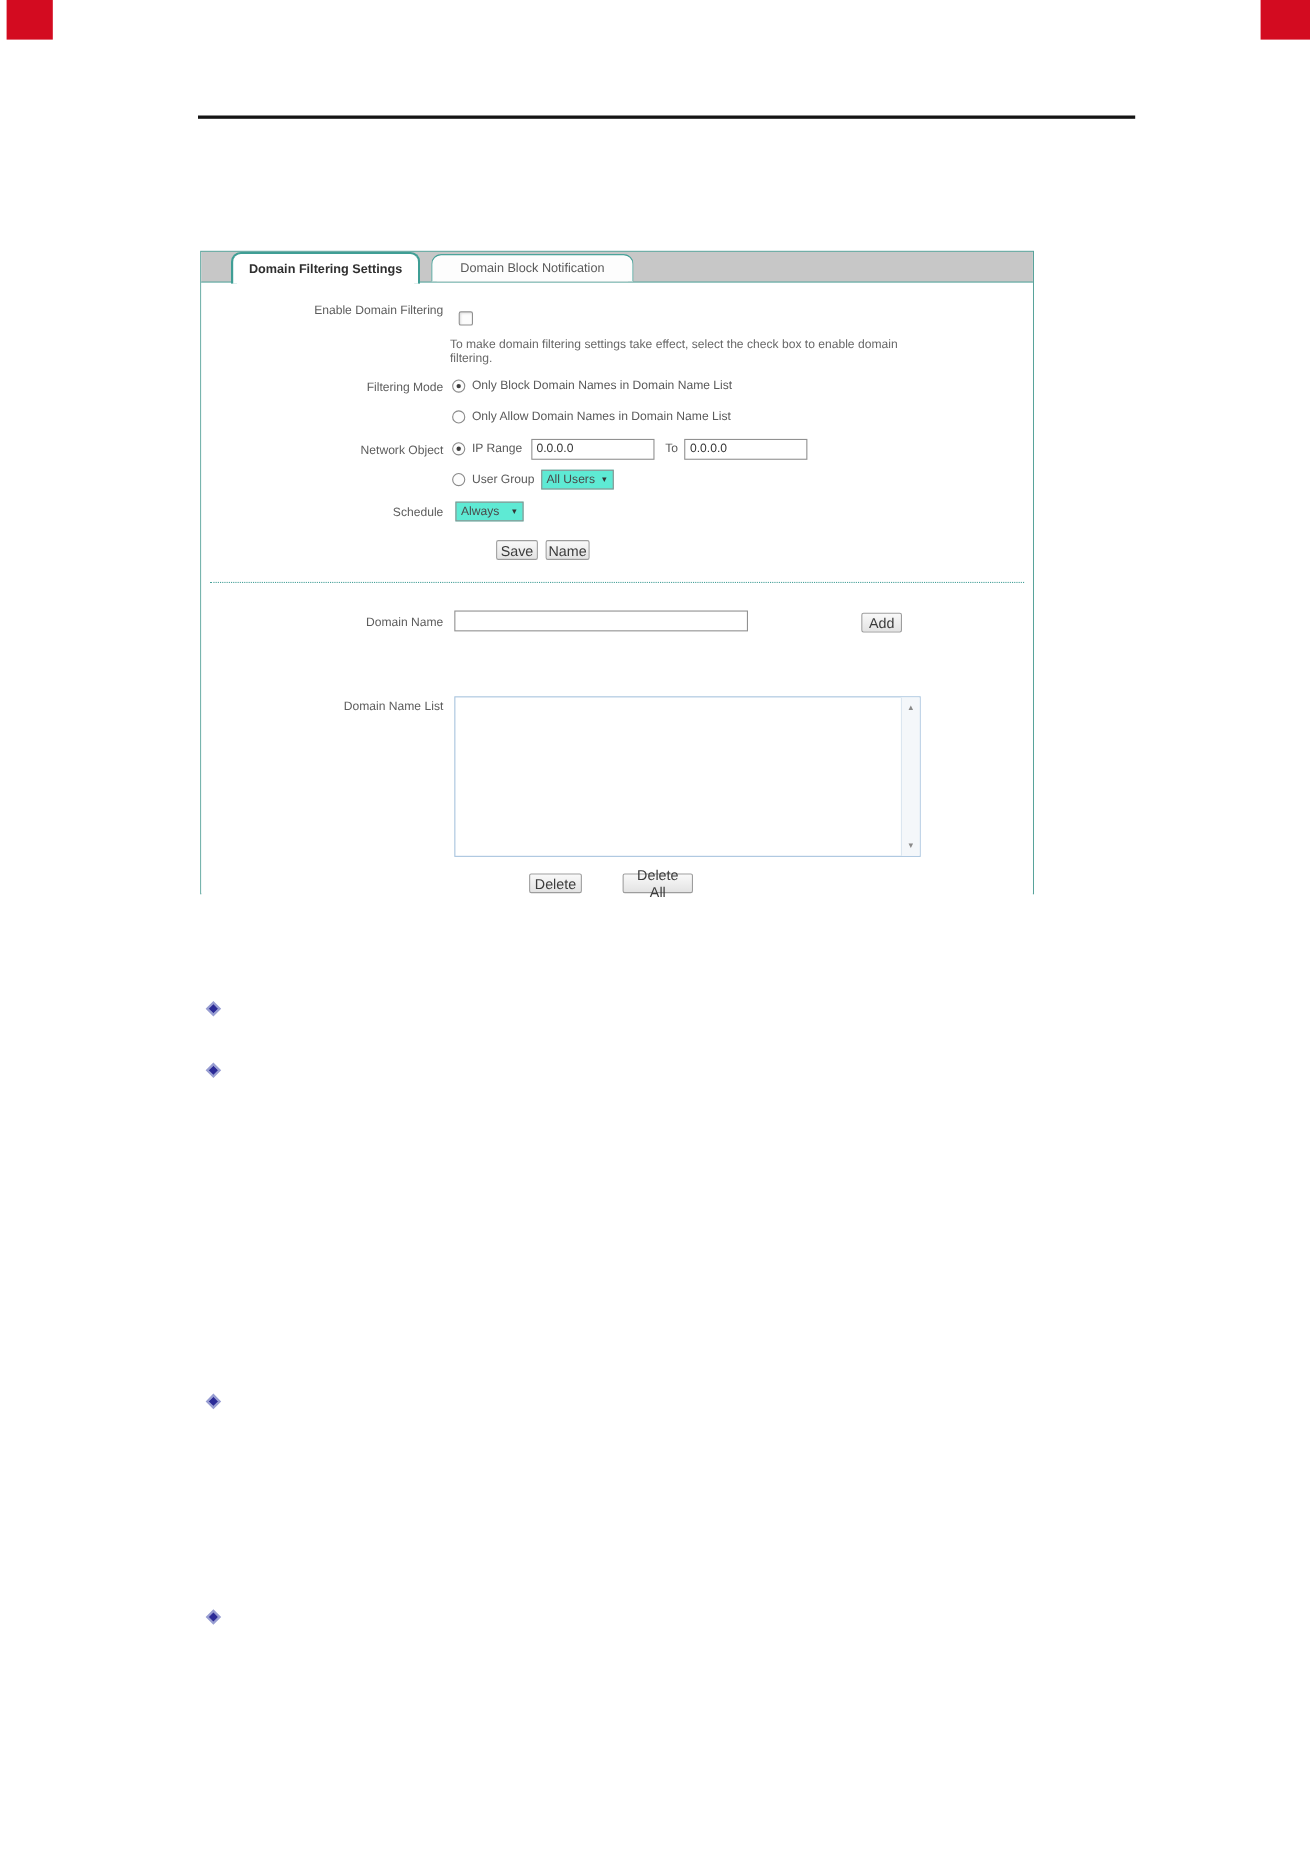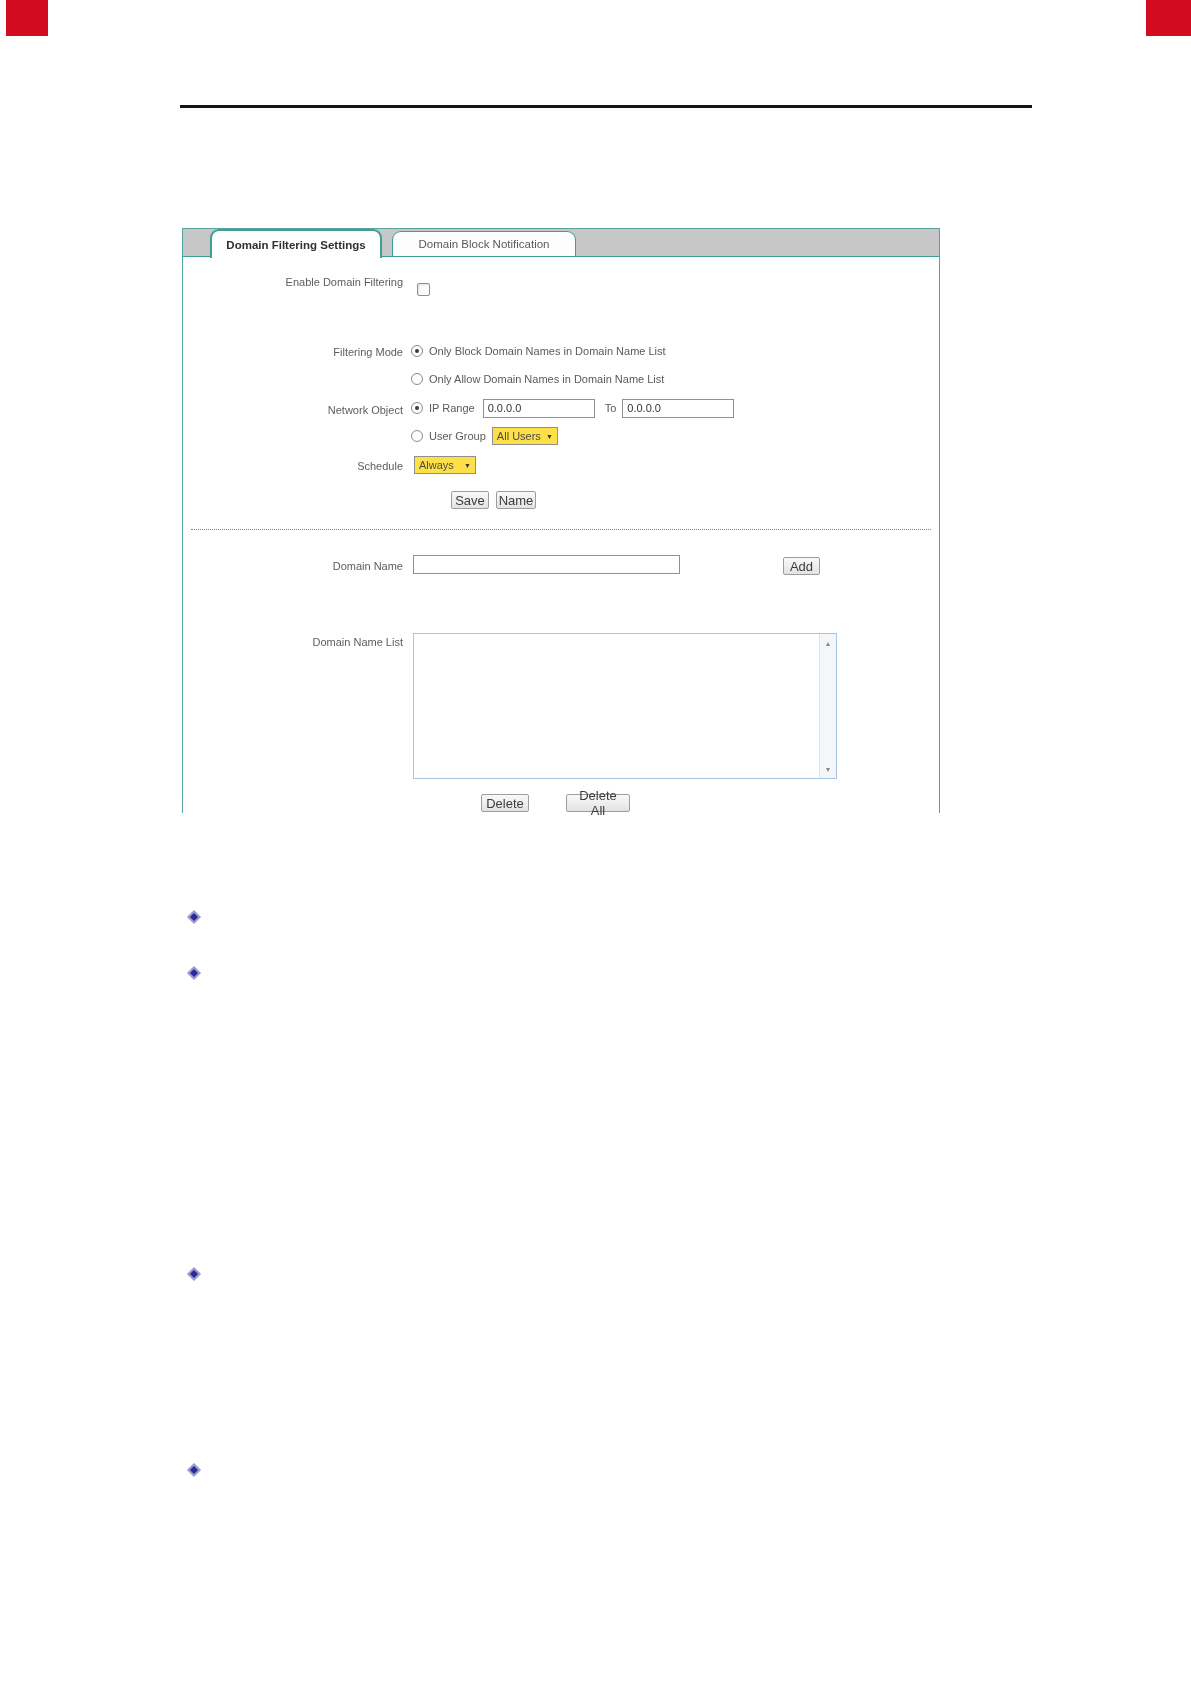--- a/index.html
+++ b/index.html
@@ -52,21 +52,21 @@
   #row-usergroup { left:228px; top:170px; }
   .radio { width:12px; height:12px; border-radius:50%; border:1px solid #8a8a8a;
            background:#fdfdfd; margin-right:6px; position:relative; flex:none; }
   .radio.checked::after { content:''; position:absolute; left:3px; top:3px; width:4px; height:4px;
                           border-radius:50%; background:#3e3e3e; }
   .tinput { height:19px; border:1px solid #919191; background:#fff; color:#333;
             font-family:"Liberation Sans",sans-serif; font-size:11px; padding:2px 4px; }
   #ip-from { width:112px; margin-left:8px; }
   #ip-to   { width:112px; margin-left:6px; }
   .to-word { margin-left:10px; }
-  .fake-select { border:1px solid #8f8f8f; background:#fde047; color:#4a4a4a; height:18px;
+  .fake-select { border:1px solid #8f8f8f; background:#5eead4; color:#4a4a4a; height:18px;
                  display:inline-flex; align-items:center; justify-content:space-between;
                  padding:0 4px; }
   #sel-usergroup { width:66px; margin-left:6px; }
   #sel-schedule  { position:absolute; left:231px; top:199px; width:62px; }
   .arrow { font-size:7px; color:#333; margin-left:5px; }
 
   .btn { position:absolute; display:inline-flex; align-items:center; justify-content:center;
          height:18px; padding:0 8px; font-family:"Liberation Sans",sans-serif; font-size:13px;
          color:#3c3c3c; background:linear-gradient(#f9f9f9,#e3e3e3);
          border:1px solid #9d9d9d; border-radius:2px; cursor:default; }
@@ -115,20 +115,21 @@
       </div>
       <div class="tab inactive">
         <span>Domain Block Notification</span>
       </div>
     </div>
 
     <div class="content">
 
       <div class="lbl" id="lbl-enable">Enable Domain Filtering</div>
       <span class="checkbox"></span>
+      <div class="helptext" id="help-enable">To make domain filtering settings take effect, select the check box to enable domain filtering.</div>
 
       <div class="lbl" id="lbl-filtering">Filtering Mode</div>
       <div class="radiorow" id="row-block">
         <span class="radio checked"></span>
         <span>Only Block Domain Names in Domain Name List</span>
       </div>
       <div class="radiorow" id="row-allow">
         <span class="radio"></span>
         <span>Only Allow Domain Names in Domain Name List</span>
       </div>

